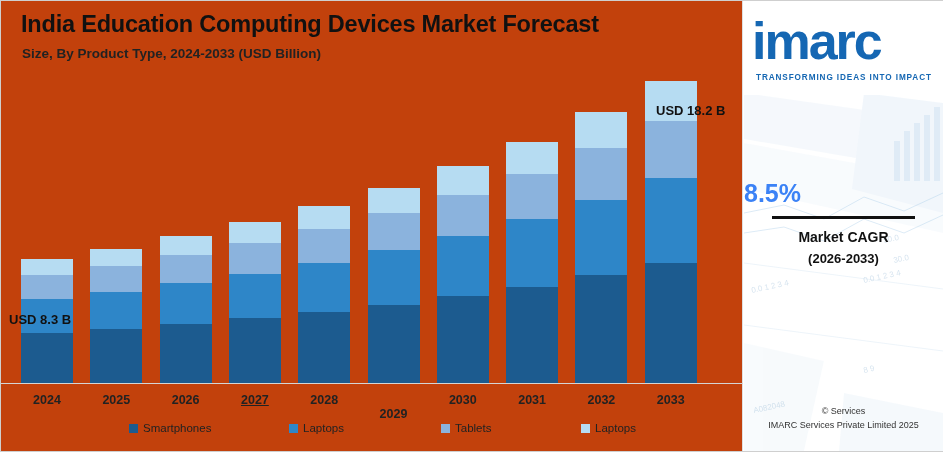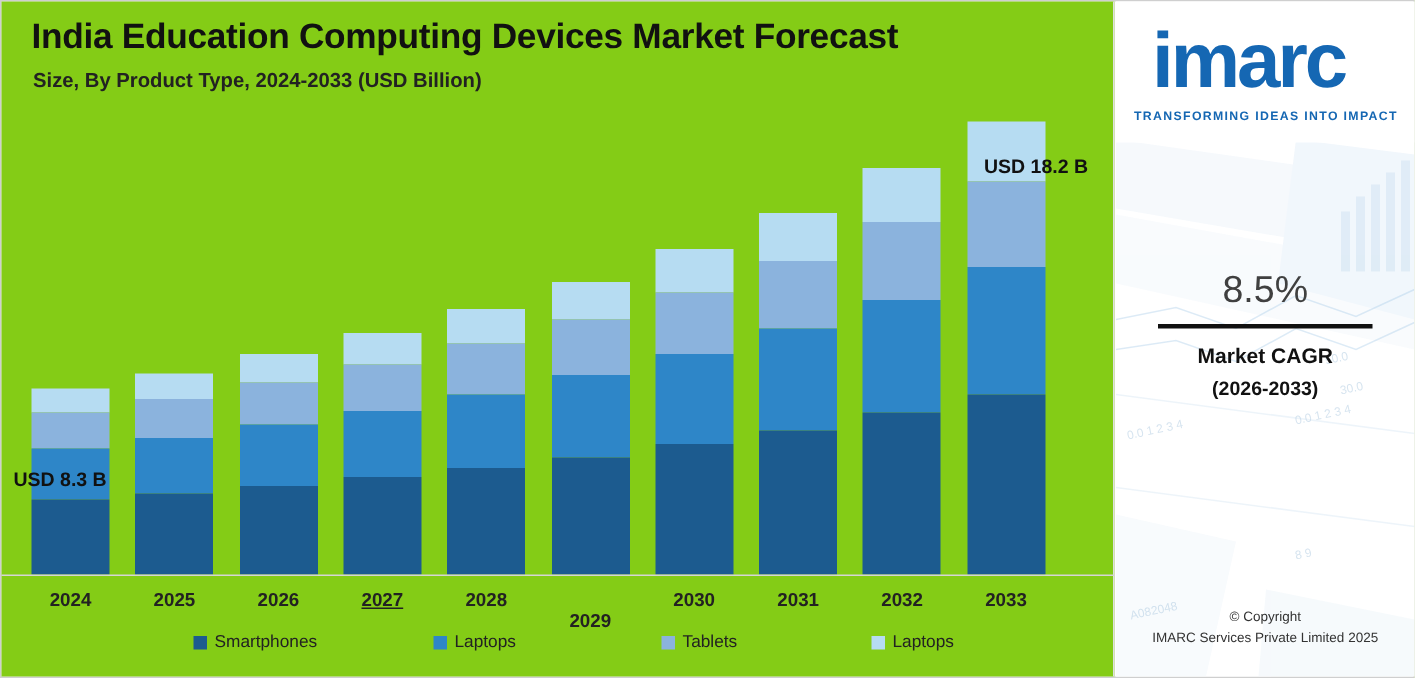--- a/index.html
+++ b/index.html
@@ -15,21 +15,21 @@
     width: 943px; height: 452px;
     border: 1px solid #cfcfcf;
     background: #ffffff;
   }
 
   
   #chart-panel {
     position: absolute;
     left: 0; top: 0;
     width: 742px; height: 450px;
-    background: #84cc16;
+    background: #c2410c;
     border-right: 1px solid #dfdfdf;
   }
   #chart-title {
     position: absolute;
     left: 20px; top: 10px;
     font-size: 23.5px;
     font-weight: bold;
     color: #111111;
     letter-spacing: -0.2px;
     white-space: nowrap;
@@ -117,45 +117,44 @@
     background: #ffffff;
   }
   #logo-text {
     position: absolute;
     left: 8px; top: 10px;
     font-size: 52px;
     font-weight: bold;
     letter-spacing: -2px;
     color: #1567b3;
     font-family: "Liberation Sans", sans-serif;
-    margin-left: 16px;
   }
   #logo-tag {
     position: absolute;
     left: 12px; top: 72px;
     font-size: 8.2px;
     letter-spacing: 0.9px;
     color: #1567b3;
     font-weight: bold;
   }
   #bg-art {
     position: absolute;
     left: 0; top: 92px;
     width: 199px; height: 358px;
     overflow: hidden;
     opacity: 1;
   }
   #cagr-value {
     position: absolute;
     left: 0; top: 178px;
     width: 199px;
-    text-align: center;
+    text-align: left;
     font-size: 25px;
-    font-weight: normal;
-    color: #404040;
+    font-weight: bold;
+    color: #3b82f6;
   }
   #cagr-rule {
     position: absolute;
     left: 28px; top: 215px;
     width: 143px; height: 2.5px;
     background: #111111;
   }
   #cagr-label {
     position: absolute;
     left: 0; top: 228px;
@@ -337,17 +336,17 @@
     <div id="logo-block">
       <div id="logo-text">imarc</div>
       <div id="logo-tag">TRANSFORMING IDEAS INTO IMPACT</div>
     </div>
 
     <div id="cagr-value">8.5%</div>
     <div id="cagr-rule"></div>
     <div id="cagr-label">Market CAGR</div>
     <div id="cagr-period">(2026-2033)</div>
 
-    <div id="copyright">© Copyright</div>
+    <div id="copyright">© Services</div>
     <div id="copyright-2">IMARC Services Private Limited 2025</div>
   </div>
 
 </div>
 
 </body></html>

